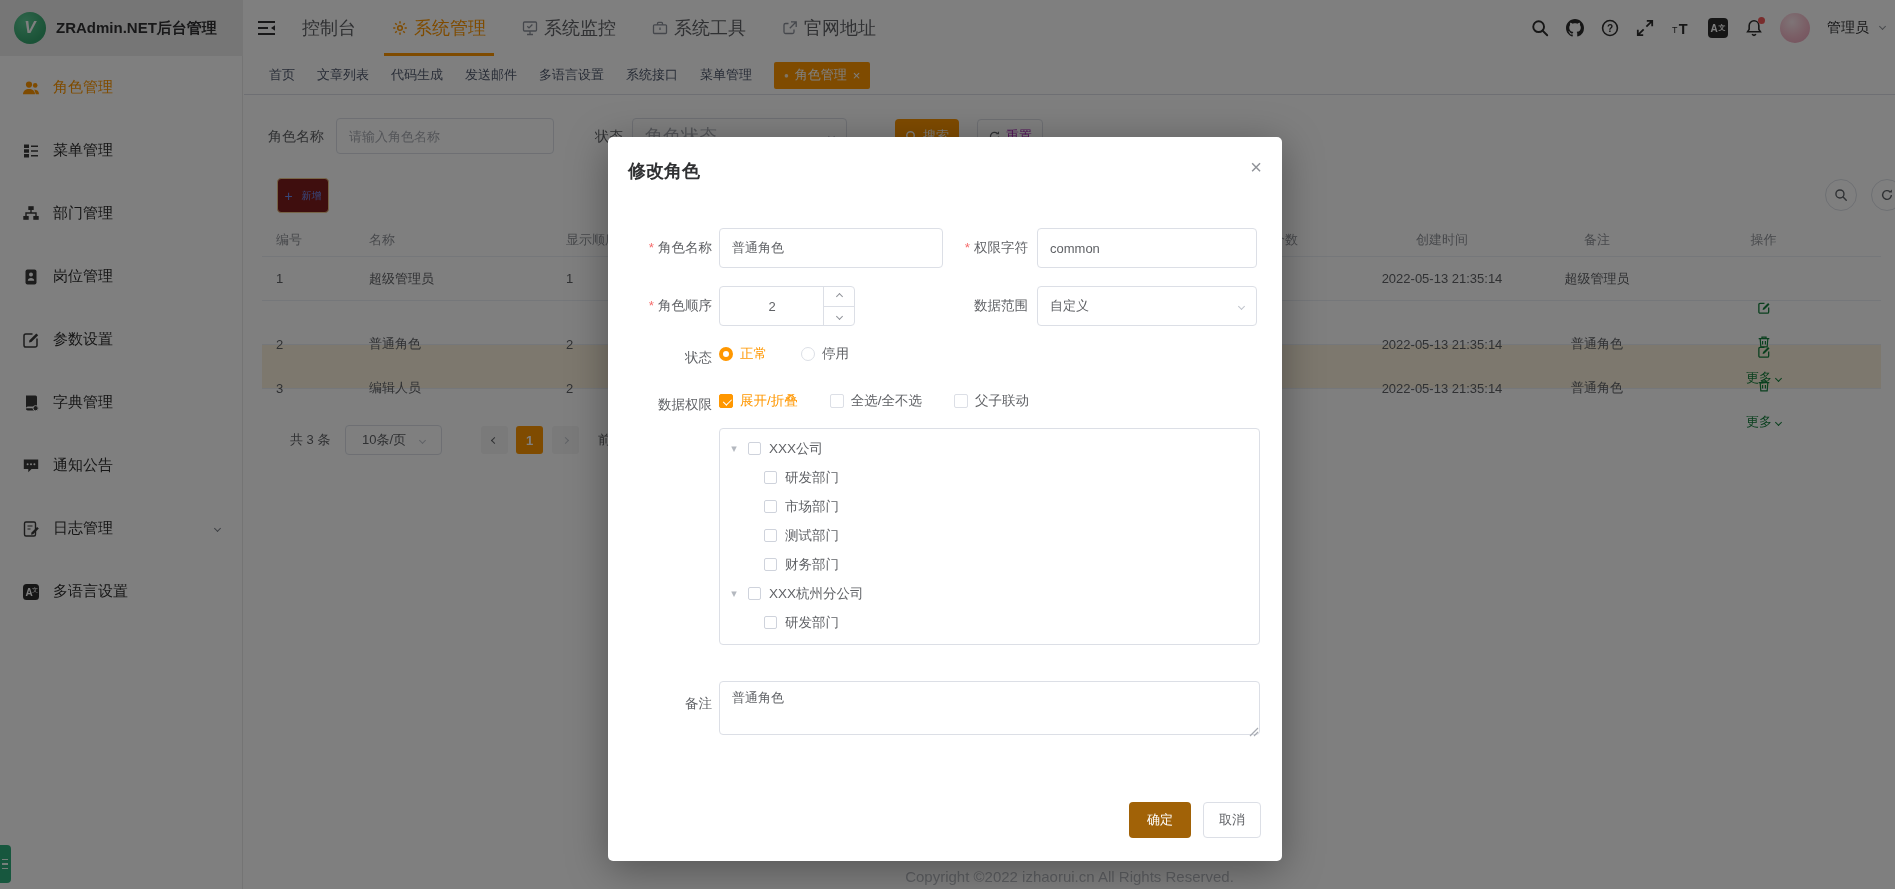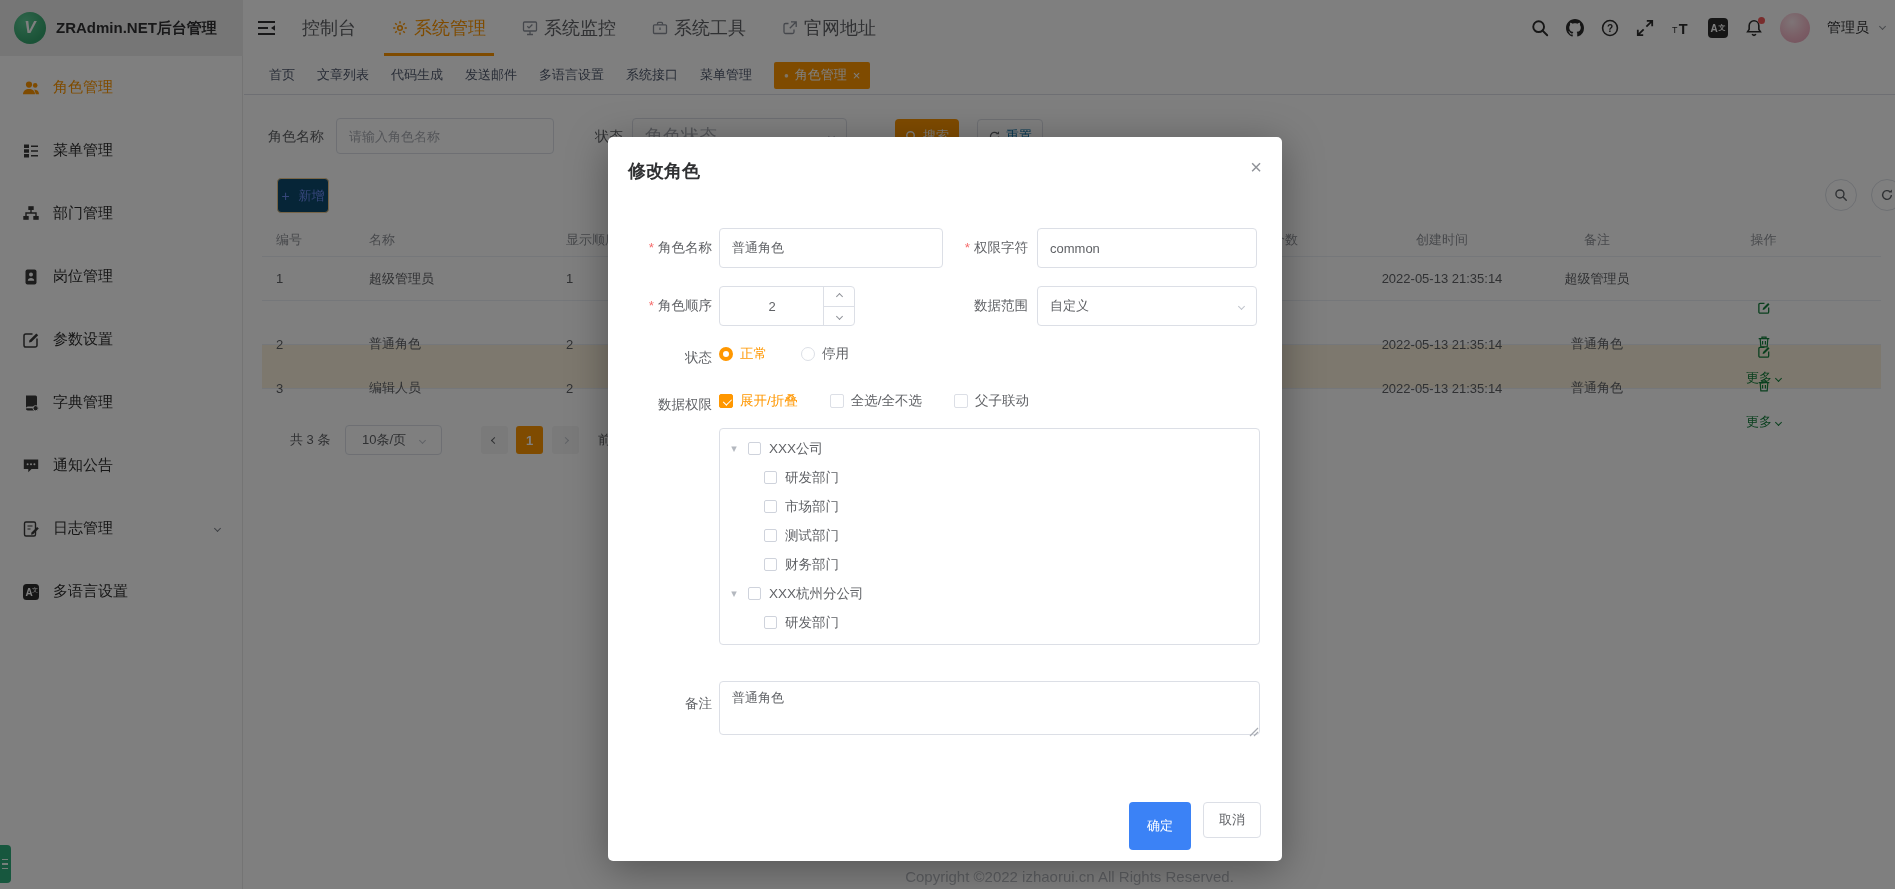--- a/index.html
+++ b/index.html
@@ -48,22 +48,22 @@
   .tab-close{font-size:13px;cursor:pointer;line-height:1;}
 
   
   .fld-label{position:absolute;font-size:14px;color:#606266;}
   .text-input{position:absolute;height:36px;border:1px solid #dcdfe6;border-radius:4px;background:#fff;font-size:13px;color:#606266;padding:0 12px;outline:none;font-family:inherit;}
   .text-input::placeholder{color:#a8abb2;}
   .sel{position:absolute;height:36px;border:1px solid #dcdfe6;border-radius:4px;background:#fff;display:flex;align-items:center;padding:0 12px;font-size:18px;color:#a8abb2;cursor:pointer;}
   .sel .sel-chev{margin-left:auto;color:#c0c4cc;}
   .btn{display:inline-flex;align-items:center;justify-content:center;gap:5px;border-radius:4px;font-size:13px;cursor:pointer;border:1px solid transparent;}
   .btn-search{position:absolute;left:651px;top:63px;width:64px;height:34px;background:#ff9700;color:#fff;}
-  .btn-reset{position:absolute;left:733px;top:63px;width:66px;height:34px;background:#fff;border-color:#dcdfe6;color:#0369a1;}
-  .btn-add{position:absolute;left:33px;top:122px;width:52px;height:35px;background:#0c4a6e;border-color:#edc98e;color:#6e8ef7;font-size:13px;}
+  .btn-reset{position:absolute;left:733px;top:63px;width:66px;height:34px;background:#fff;border-color:#dcdfe6;color:#a21caf;}
+  .btn-add{position:absolute;left:33px;top:122px;width:52px;height:35px;background:#7f1d1d;border-color:#edc98e;color:#6e8ef7;font-size:10px;}
   .btn-add::before{content:"+";margin-right:4px;font-size:14px;}
   .circle-btn{position:absolute;width:32px;height:32px;border-radius:50%;border:1px solid #dcdfe6;background:#fff;display:flex;align-items:center;justify-content:center;color:#5f6368;cursor:pointer;}
 
   
   .tbl{position:absolute;left:18px;right:14px;top:168px;font-size:13px;}
   .trow{display:grid;grid-template-columns:93px 197px 150px 486px 140px 200px 110px 223px;align-items:center;padding-left:14px;border-bottom:1px solid #ebeef5;}
   .thead{height:33px;color:#909399;}
   .tr{height:44px;color:#606266;}
   .tr.hl{background:#faf1dc;}
   .cc{text-align:center;}
@@ -117,21 +117,21 @@
   .ckb.checked .cbox::after{content:"";position:absolute;left:4.5px;top:1.5px;width:3.5px;height:7px;border-right:1.6px solid #fff;border-bottom:1.6px solid #fff;transform:rotate(45deg);}
   .tree{position:absolute;left:111px;top:291px;width:541px;height:217px;border:1px solid #dcdfe6;border-radius:4px;overflow:hidden;padding-top:5px;}
   .tree-item{height:29px;display:flex;align-items:center;gap:8px;font-size:13.5px;color:#606266;cursor:pointer;}
   .tree-item .caret{color:#b4b8bf;font-size:11px;width:12px;text-align:center;}
   .tree-item .caret::before{content:"▾";}
   .ti0{padding-left:8px;}
   .ti1{padding-left:44px;}
   .tbox{width:13px;height:13px;border:1px solid #cfd3dc;border-radius:2px;background:#fff;flex:none;}
   .m-textarea{position:absolute;left:111px;top:544px;width:541px;height:54px;border:1px solid #dcdfe6;border-radius:4px;font-size:13px;color:#606266;padding:7px 12px;resize:none;outline:none;font-family:inherit;}
   .resize-grip{position:absolute;left:641px;top:586px;width:10px;height:10px;pointer-events:none;}
-  .btn-ok{position:absolute;left:521px;top:665px;width:62px;height:48px;background:#3b82f6;color:#fff;}
+  .btn-ok{position:absolute;left:521px;top:665px;width:62px;height:36px;background:#a16207;color:#fff;}
   .btn-cancel{position:absolute;left:595px;top:665px;width:58px;height:36px;background:#fff;border-color:#dcdfe6;color:#606266;}
 </style>
 </head>
 <body>
 
 <div class="stage">
 
   <header class="topbar">
     <div class="logo-block">
       <div class="logo-circle">V</div>

